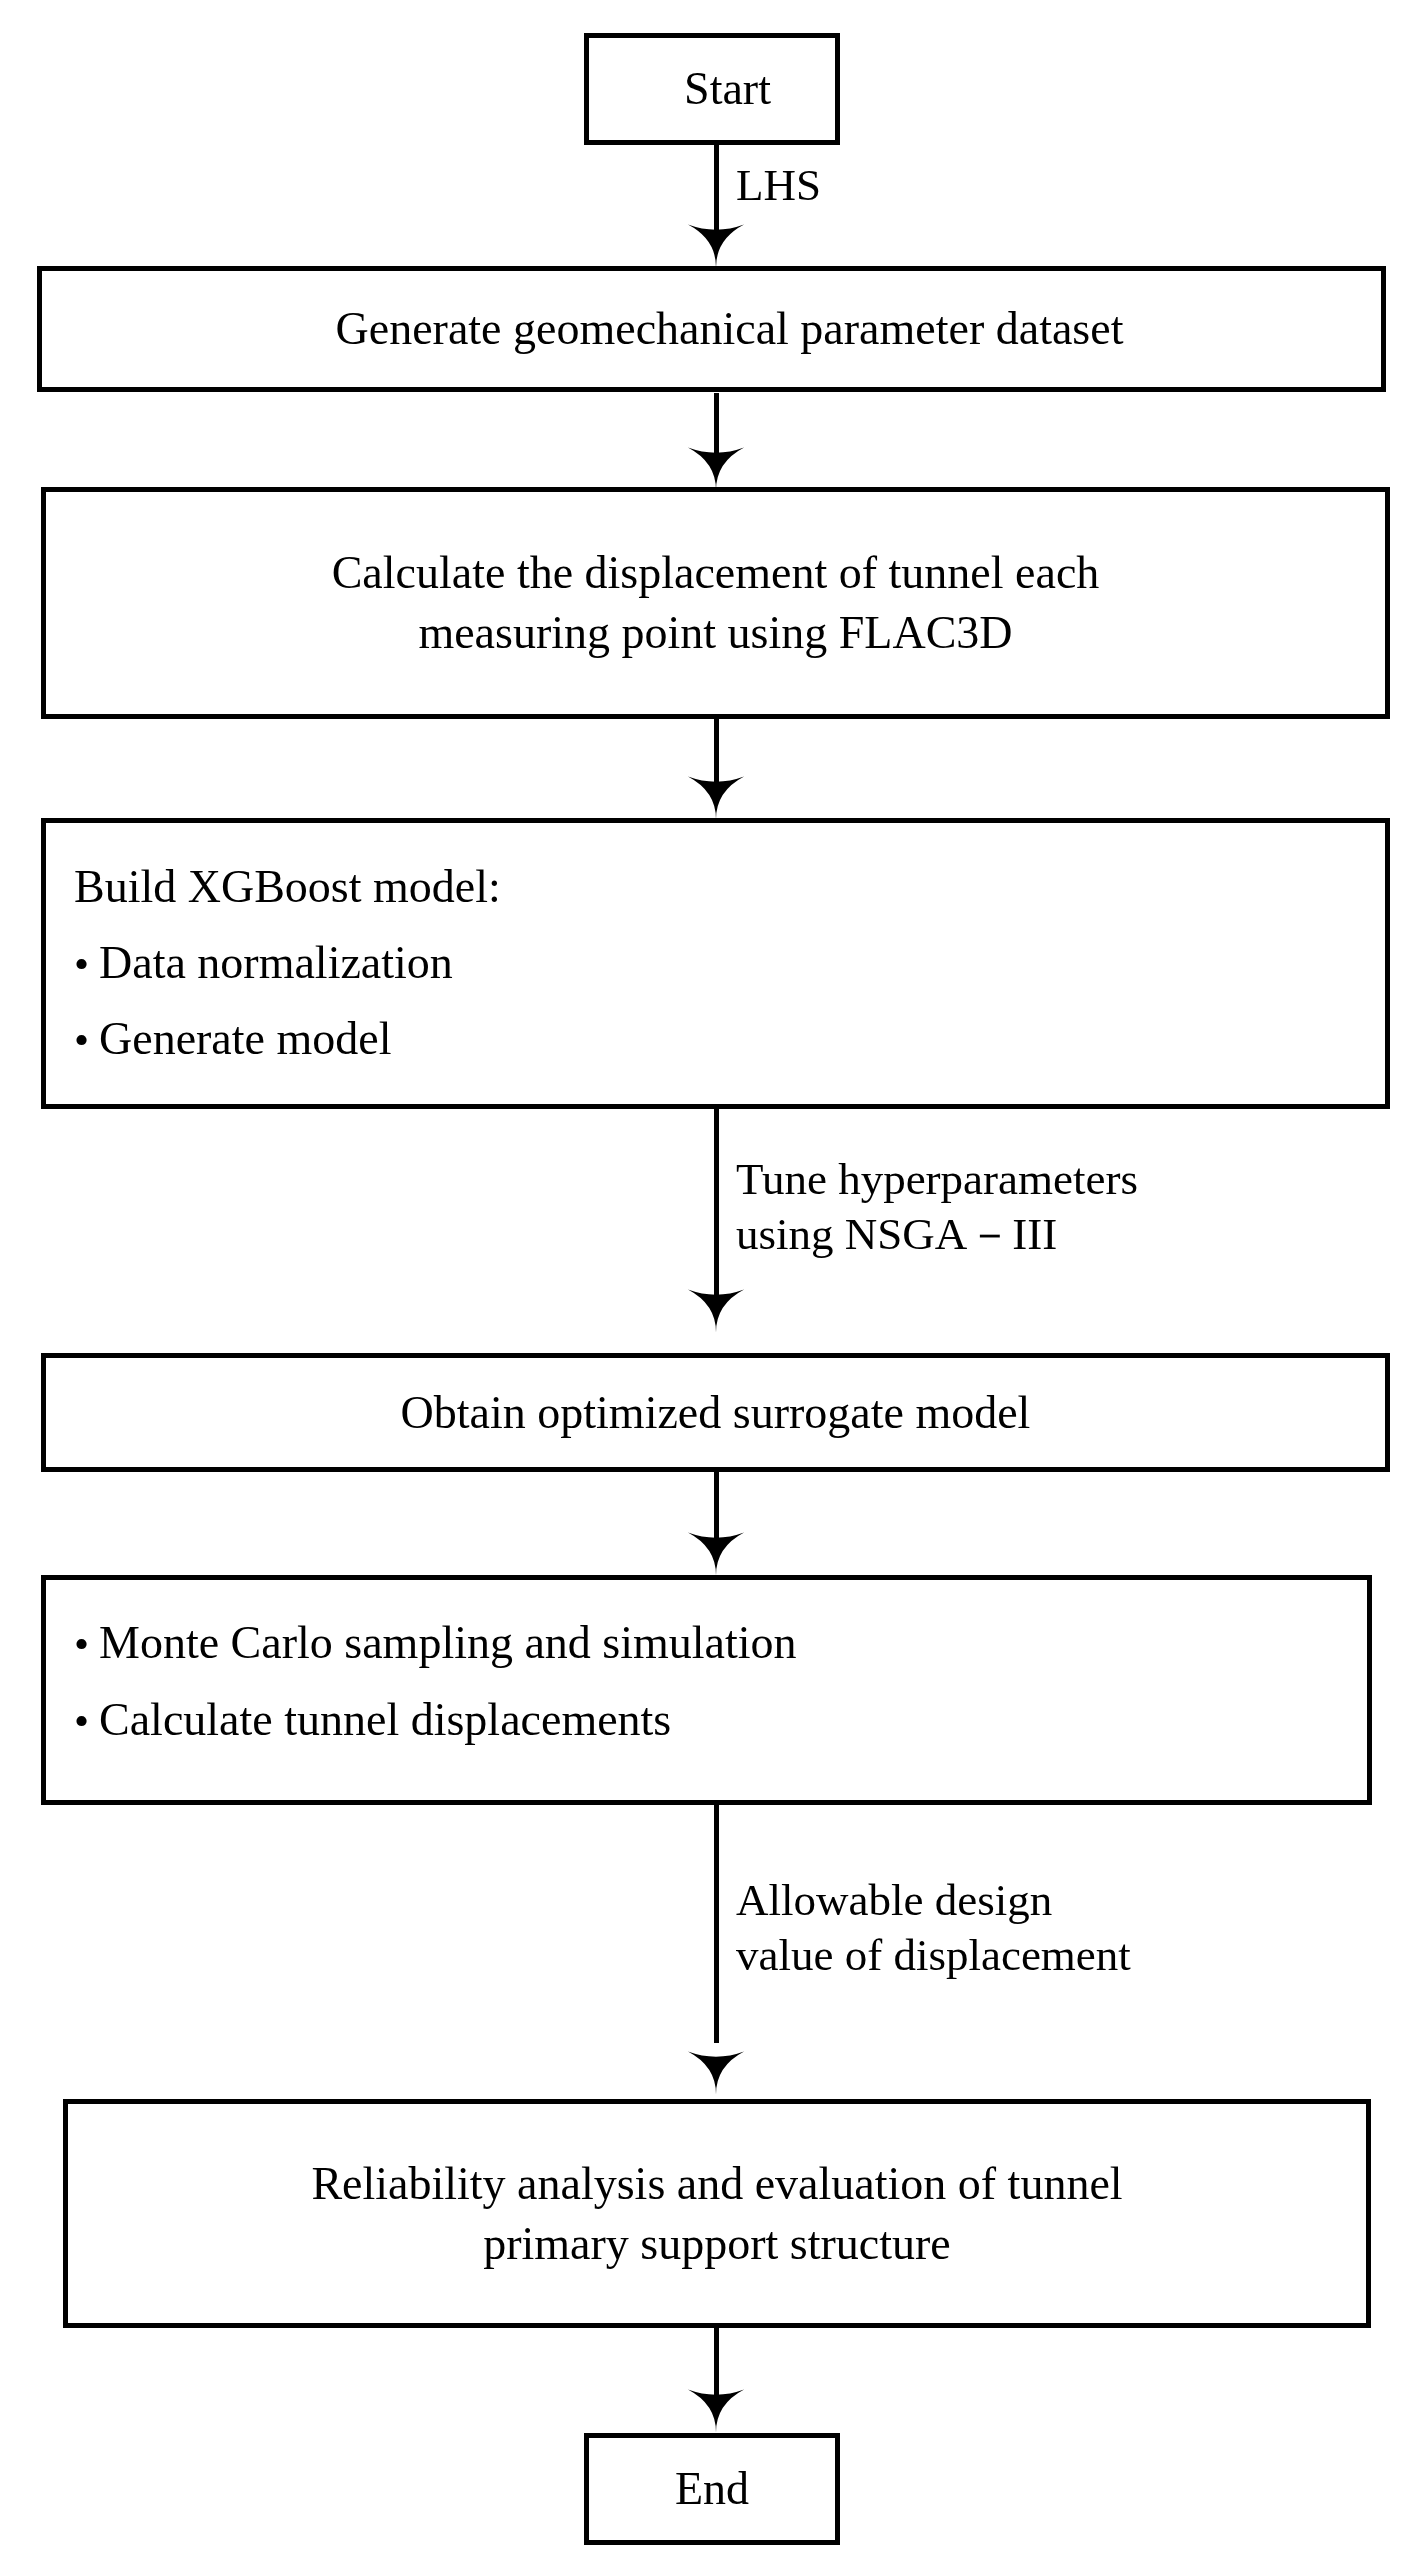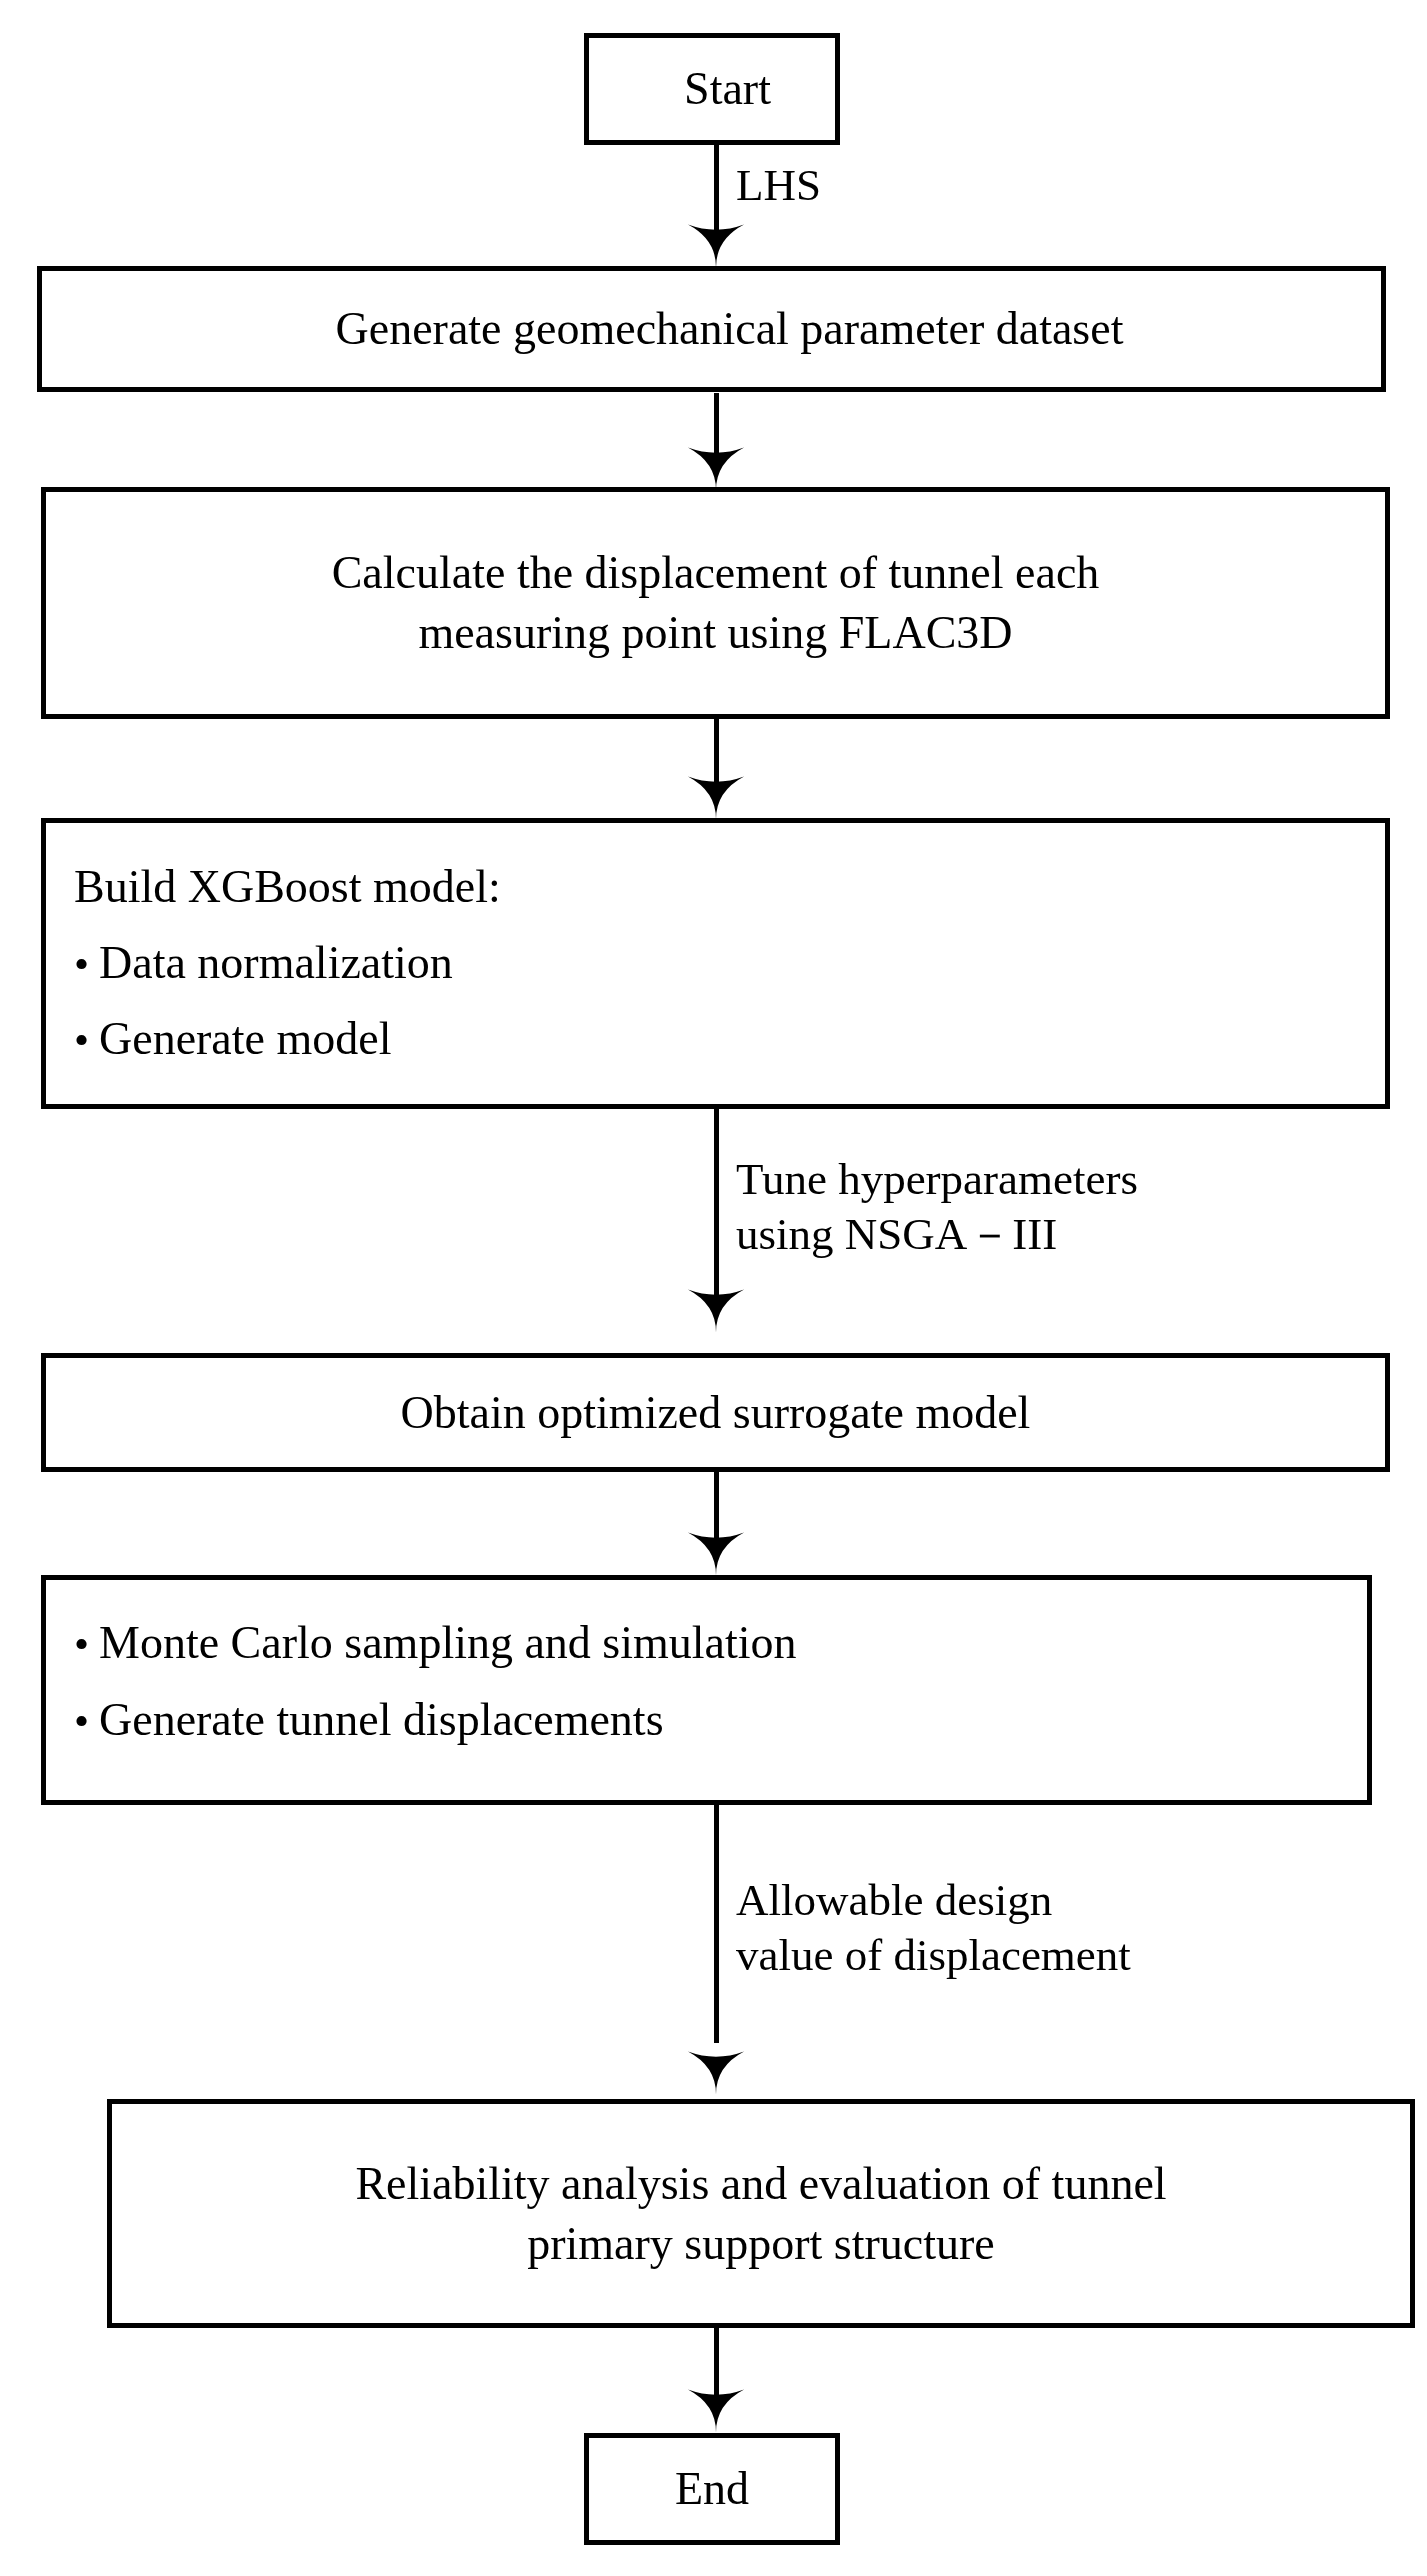--- a/index.html
+++ b/index.html
@@ -164,35 +164,35 @@
       <path d="M4 2 Q 42 22 42 60 Q 42 22 80 2 Q 42 16 4 2 Z" fill="#000"></path>
     </svg>
   </div>
 
   <div class="node listnode" style="left:41px; top:1575px; width:1331px; height:230px;">
     <div class="inner" style="top:28px;margin-top:7px;">
       <span class="bl">
         <span class="bullet">•</span><span>Monte Carlo sampling and simulation</span>
       </span>
       <span class="bl" style="margin-top:22px;">
-        <span class="bullet">•</span><span>Generate tunnel displacements</span>
+        <span class="bullet">•</span><span>Calculate tunnel displacements</span>
       </span>
     </div>
   </div>
 
   <div class="vline" style="left:714px; top:1805px; height:238px;"></div>
   <div class="arrowhead" style="left:685px; top:2050px;">
     <svg width="62" height="46" viewBox="0 0 84 62" aria-hidden="true">
       <path d="M4 2 Q 42 22 42 60 Q 42 22 80 2 Q 42 16 4 2 Z" fill="#000"></path>
     </svg>
   </div>
   <div class="edgelabel" style="left:736px; top:1873px; width:669px;">Allowable design
 value of displacement</div>
 
-  <div class="node process" style="left:63px; top:2099px; width:1308px; height:229px;margin-left:44px;">
+  <div class="node process" style="left:63px; top:2099px; width:1308px; height:229px;">
     <span class="txt">Reliability analysis and evaluation of tunnel
 primary support structure</span>
   </div>
 
   <div class="vline" style="left:714px; top:2328px; height:74px;"></div>
   <div class="arrowhead" style="left:685px; top:2388px;">
     <svg width="62" height="46" viewBox="0 0 84 62" aria-hidden="true">
       <path d="M4 2 Q 42 22 42 60 Q 42 22 80 2 Q 42 16 4 2 Z" fill="#000"></path>
     </svg>
   </div>

